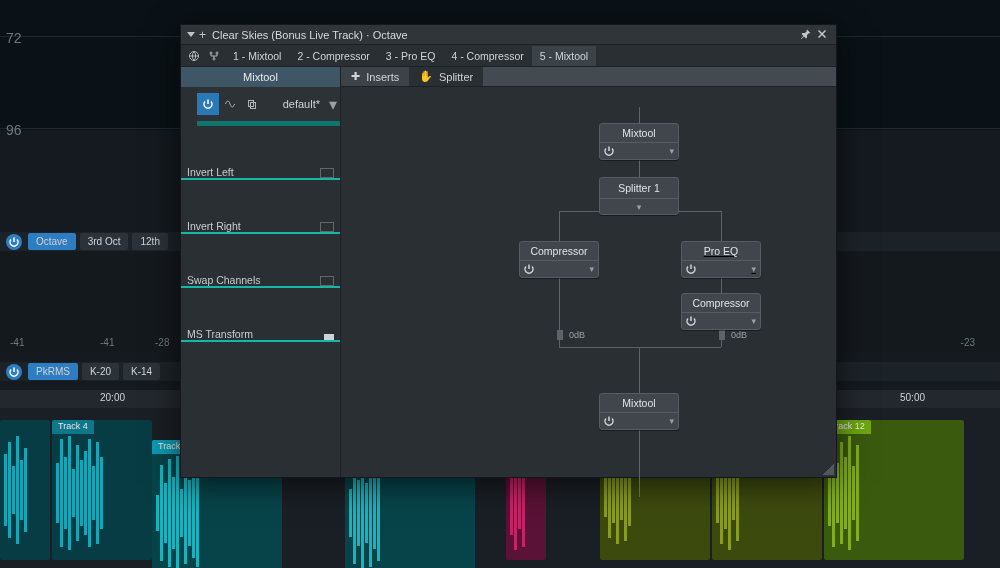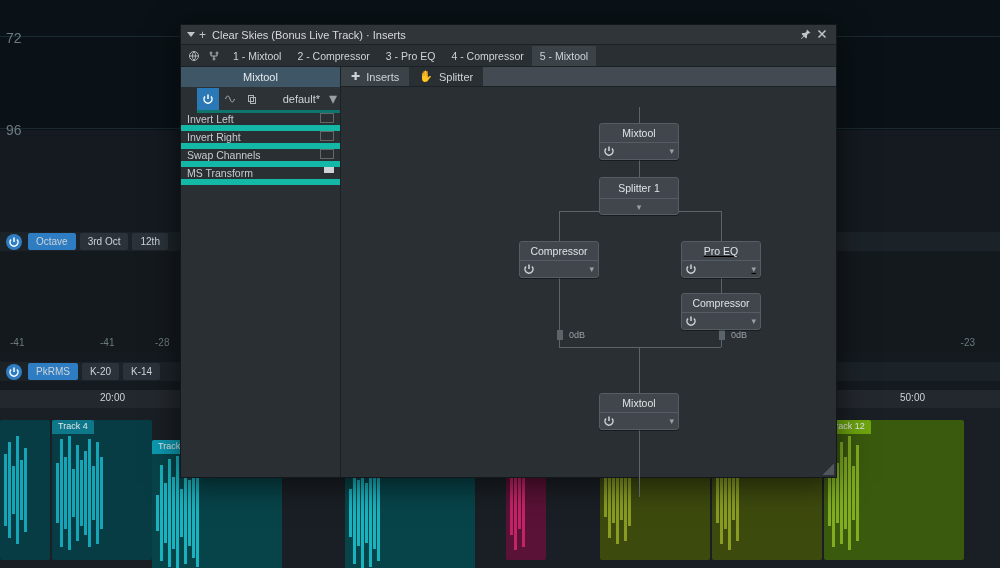--- a/index.html
+++ b/index.html
@@ -58,26 +58,26 @@
   .titlebar .pin,.titlebar .close{width:16px;text-align:center;color:#c0c5c9;}
   .navrow { display:flex; align-items:center; height:22px; background:#2a2f34; border-bottom:1px solid #1c2126; padding:0 4px; gap:2px;}
   .nav-ico { width:18px; height:18px; display:flex;align-items:center;justify-content:center; border-radius:2px;}
   .nav-chain { display:flex; gap:0; }
   .nav-chain .tab { font-size:10.5px; color:#cfd3d7; padding:4px 8px; background:#2a2f34;}
   .nav-chain .tab.active { background:#3b4248; }
 
   .body { display:flex; flex:1; }
   .sidebar { width:160px; background:#2a2f34; border-right:1px solid #1c2126; display:flex; flex-direction:column; }
   .sidetab { height:20px; display:flex;align-items:center;justify-content:center; background:#3f5666; color:#e4eaee; font-size:11px;}
-  .toolrow { display:flex; align-items:center; height:26px; background:#2d3237; border-bottom:3px solid #0f766e;margin-left:16px;}
+  .toolrow { display:flex; align-items:center; height:39px; background:#2d3237; border-bottom:5px solid #0f766e;margin-left:16px;}
   .toolrow .pw { width:22px;height:22px;display:flex;align-items:center;justify-content:center;background:#2a78b5;}
   .toolrow .ic { width:22px;height:22px;display:flex;align-items:center;justify-content:center;color:#aeb4b9;}
   .toolrow .preset { flex:1; display:flex; align-items:center; justify-content:flex-end; padding:0 6px; color:#cfd3d7; font-size:11px;}
   .toolrow .dd { width:14px; text-align:center; color:#9aa0a5;}
-  .param { display:flex; align-items:flex-start; height:18px; padding:0 6px; font-size:10.5px; color:#c8ccd0; border-bottom:6px solid #14b8a6;}
+  .param { display:flex; align-items:flex-end; height:18px; padding:0 6px; font-size:10.5px; color:#c8ccd0; border-bottom:2px solid #14b8a6;margin-top:36px;}
   .param .label{flex:1;}
   .param .box { width:14px;height:10px;border:1px solid #666;}
   .param .val { width:30px; text-align:right;}
   .param .slider { width:48px; height:2px; background:#3a4046; position:relative; margin-right:6px;}
   .param .slider .fill{position:absolute;left:0;top:0;height:2px;width:40%;background:#3a8fd4;}
 
   .canvas { flex:1; position:relative; background:#2a2f34; }
   .modebar { display:flex; height:20px; border-bottom:1px solid #1c2126;}
   .modebar .mb { display:flex;align-items:center;padding:0 10px;font-size:11px;color:#cfd3d7;gap:6px;}
   .modebar .mb.active{ background:#3b4248;}
@@ -171,21 +171,21 @@
   <div class="clip lime" style="left:824px;width:140px;">
       <div class="hdr">Track 12</div>
       <div class="wave"><span style="height:55%"></span><span style="height:90%"></span><span style="height:50%"></span><span style="height:85%"></span><span style="height:60%"></span><span style="height:95%"></span><span style="height:45%"></span><span style="height:80%"></span></div>
     </div>
 </div>
 
 <div class="window">
   <div class="titlebar">
     <div class="tri"></div>
     <div class="plus">+</div>
-    <span>Clear Skies (Bonus Live Track) · Inserts</span>
+    <span>Clear Skies (Bonus Live Track) · Octave</span>
     <div class="spacer"></div>
     <div class="pin"><svg class="icon" viewBox="0 0 24 24" fill="#c0c5c9">
           <path d="M14 3l7 7-4 1-3 3v5l-2 2-4-4-5 5-1-1 5-5-4-4 2-2h5l3-3 1-4z"></path>
         </svg></div>
     <div class="close"><svg class="icon" viewBox="0 0 24 24" stroke="#c0c5c9" stroke-width="3">
           <path d="M5 5l14 14M19 5L5 19"></path>
         </svg></div>
   </div>
   <div class="navrow">
     <div class="nav-ico">

